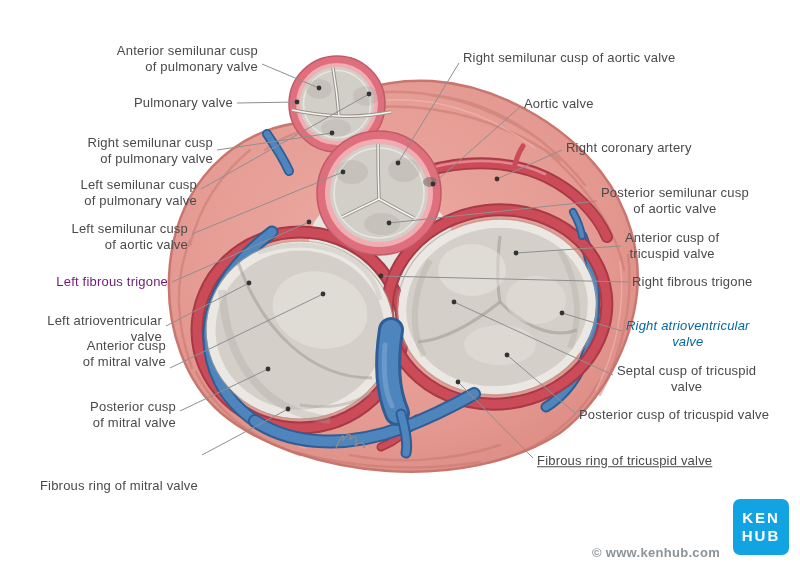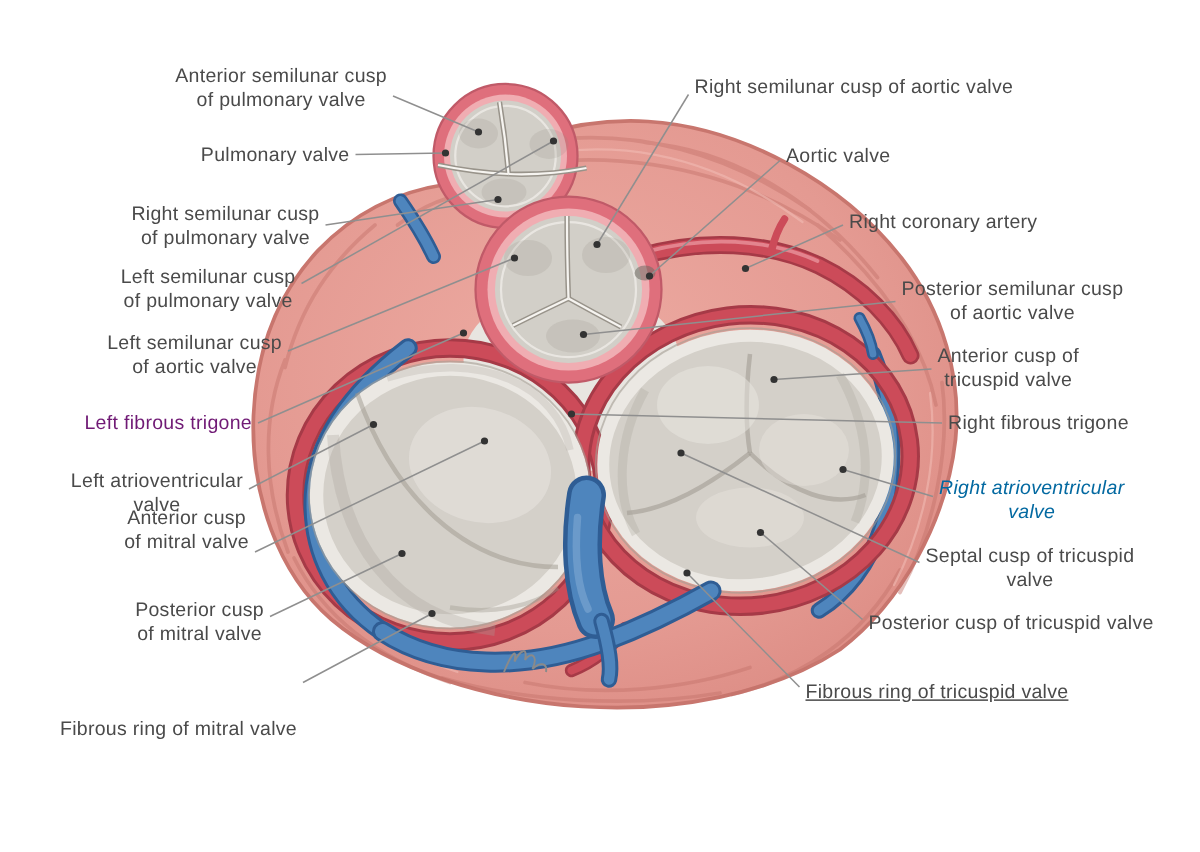--- a/index.html
+++ b/index.html
@@ -9,21 +9,21 @@
   .overlay{pointer-events:none;}
   .lbl{
     position:absolute;
     font-size:13px;
     line-height:15.5px;
     letter-spacing:.2px;
     color:#4a4a4a;
     white-space:pre-line;
     transform:translateY(-50%);
   }
-  .lbl.left{text-align:center;}
+  .lbl.left{text-align:right;}
   .lbl.right{text-align:center;}
   .logo{
     position:absolute;left:733px;top:499px;width:56px;height:56px;
     border-radius:7px;display:flex;flex-direction:column;align-items:center;justify-content:center;
     color:#fff;font-weight:bold;font-size:15px;letter-spacing:2px;line-height:18px;
     cursor:pointer;
   }
   .copyright{
     position:absolute;right:80px;top:545px;
     font-size:13px;font-weight:600;color:#8d9499;letter-spacing:.3px;
@@ -253,14 +253,19 @@
 tricuspid valve</div>
       <div class="lbl right" style="top: 282px; left: 632px; color: rgb(74, 74, 74);">Right fibrous trigone</div>
       <div class="lbl right" style="top: 333px; left: 626px; color: #0369a1; font-style: italic;">Right atrioventricular
 valve</div>
       <div class="lbl right" style="top: 378px; left: 617px; color: rgb(74, 74, 74);">Septal cusp of tricuspid
 valve</div>
       <div class="lbl right" style="top: 415px; left: 579px; color: rgb(74, 74, 74);">Posterior cusp of tricuspid valve</div>
       <div class="lbl right" style="top: 461px; left: 537px; color: rgb(74, 74, 74); text-decoration: underline;">Fibrous ring of tricuspid valve</div>
     </div>
 
+  <div class="logo" style="background: rgb(18, 163, 227);">
+    <span>KEN</span>
+    <span>HUB</span>
+  </div>
+  <div class="copyright">© www.kenhub.com</div>
 
 </div>
 
 </body></html>

